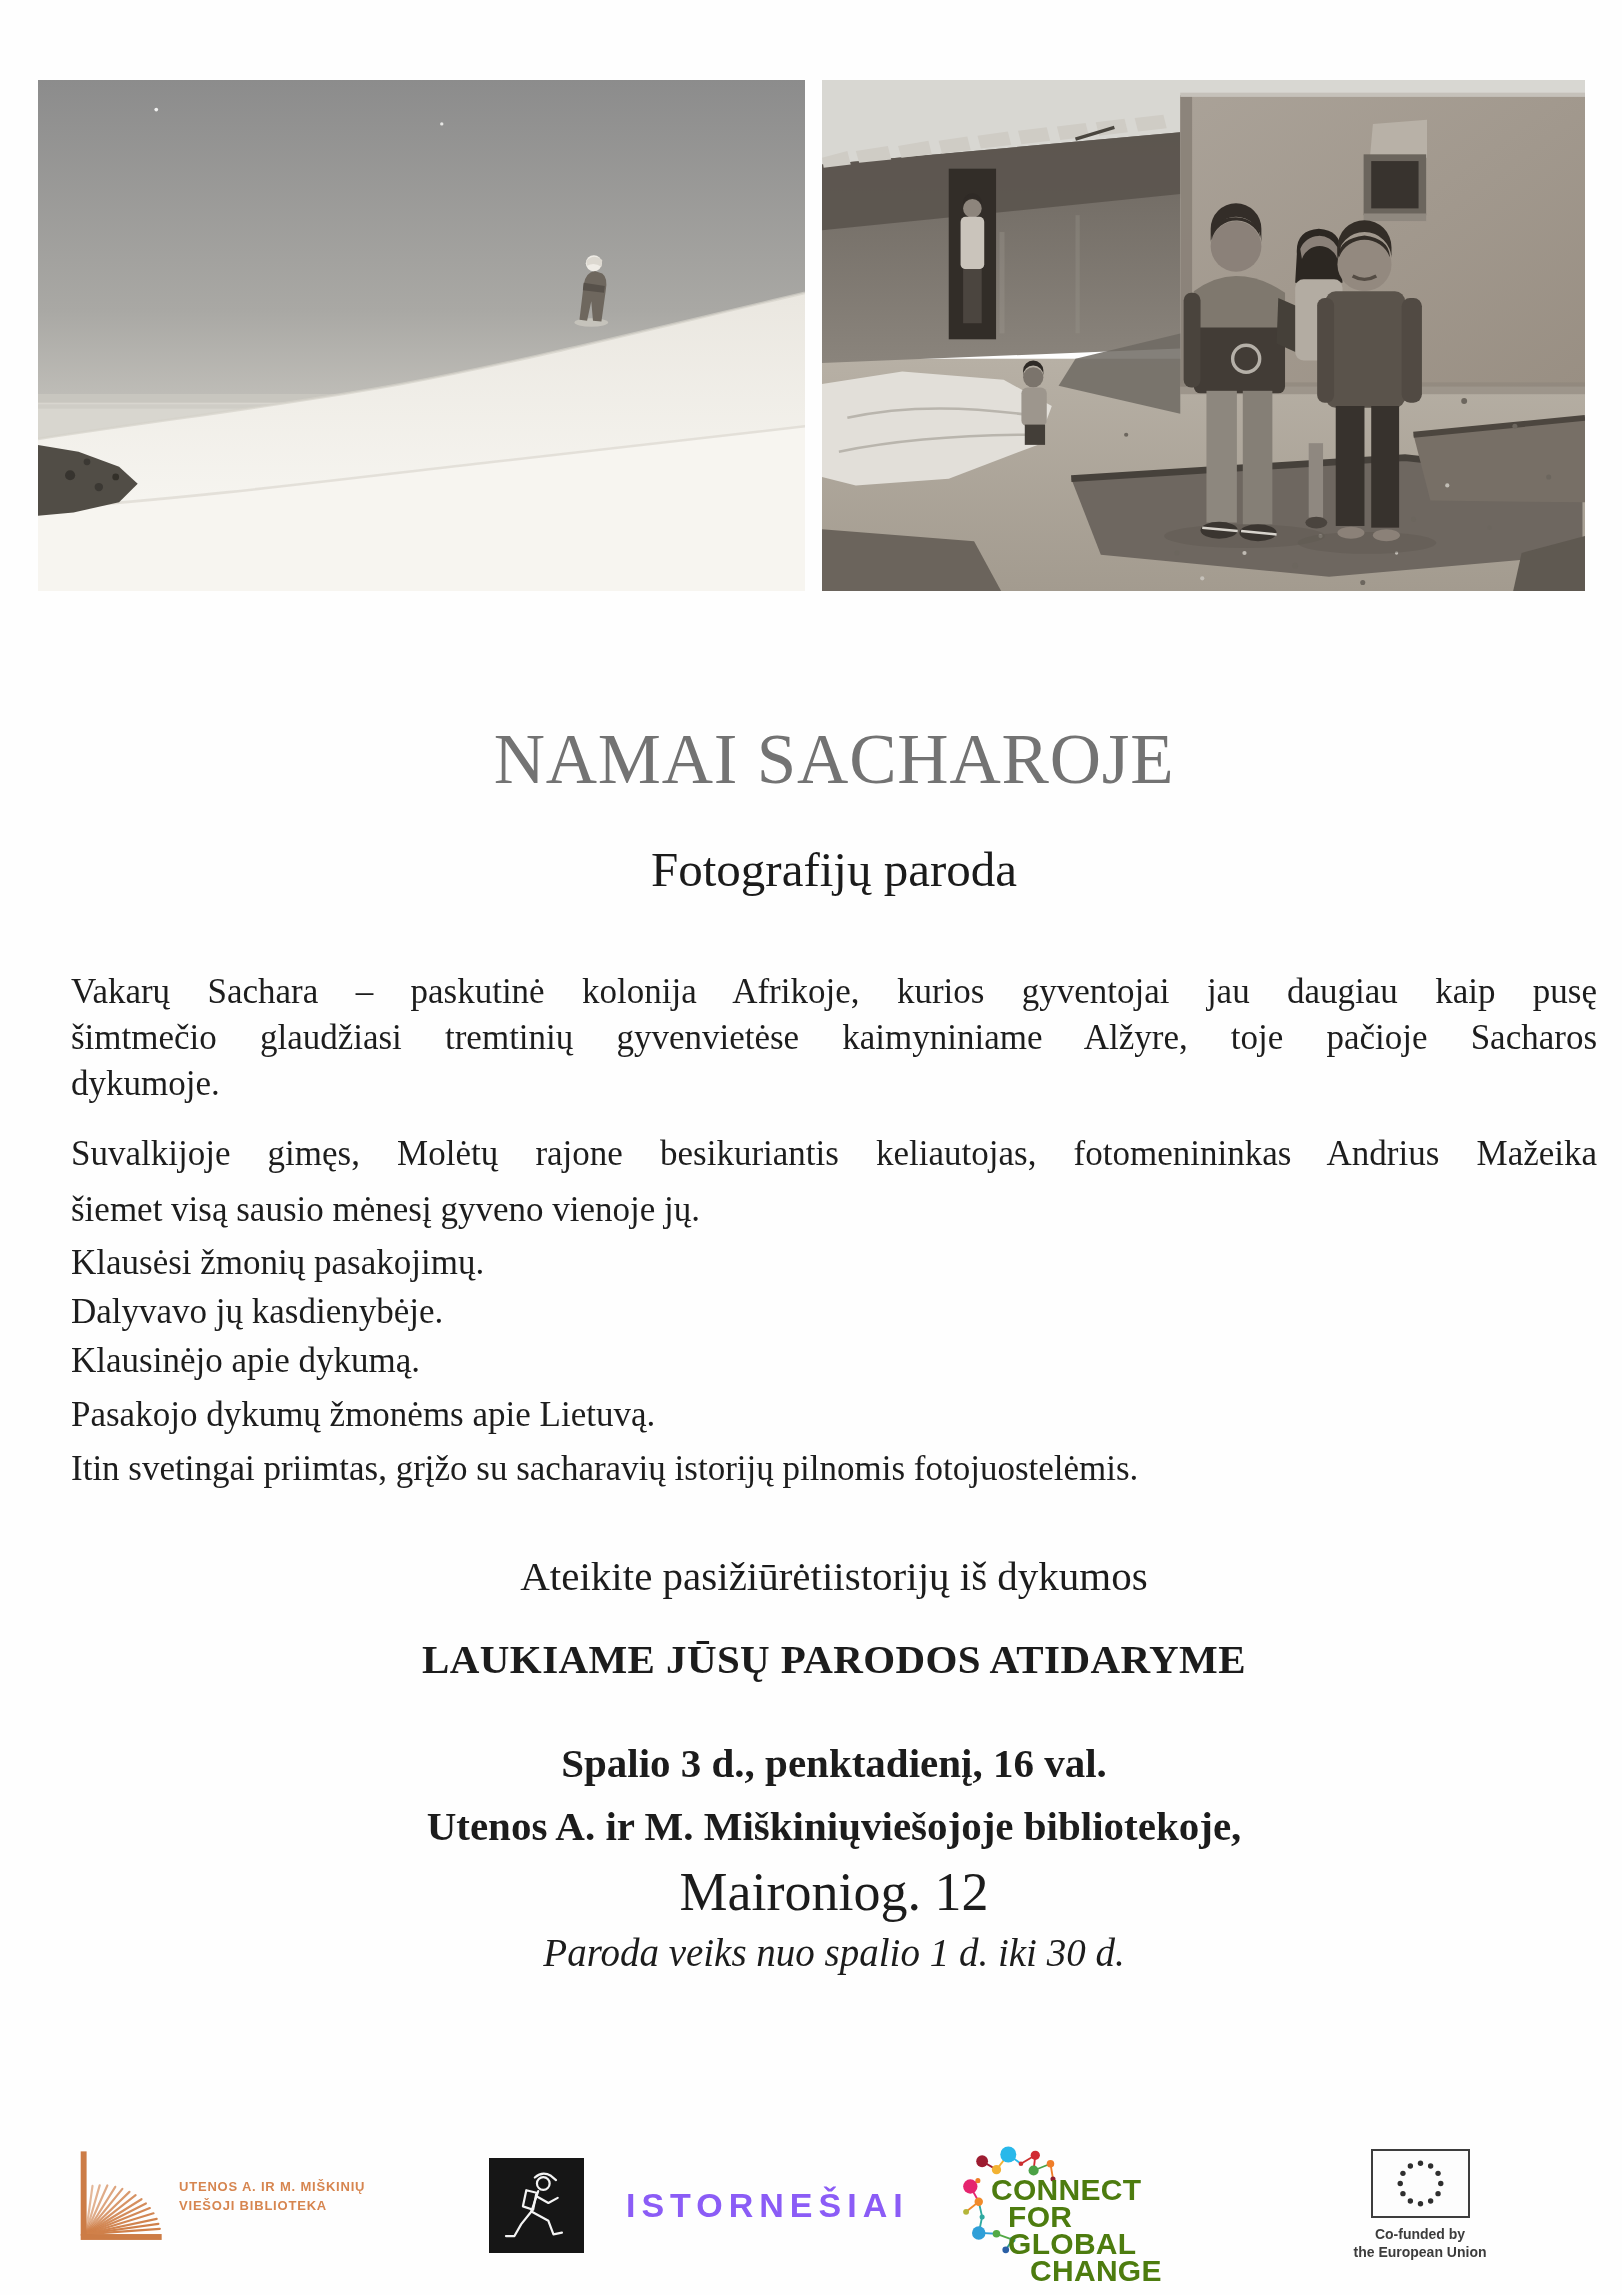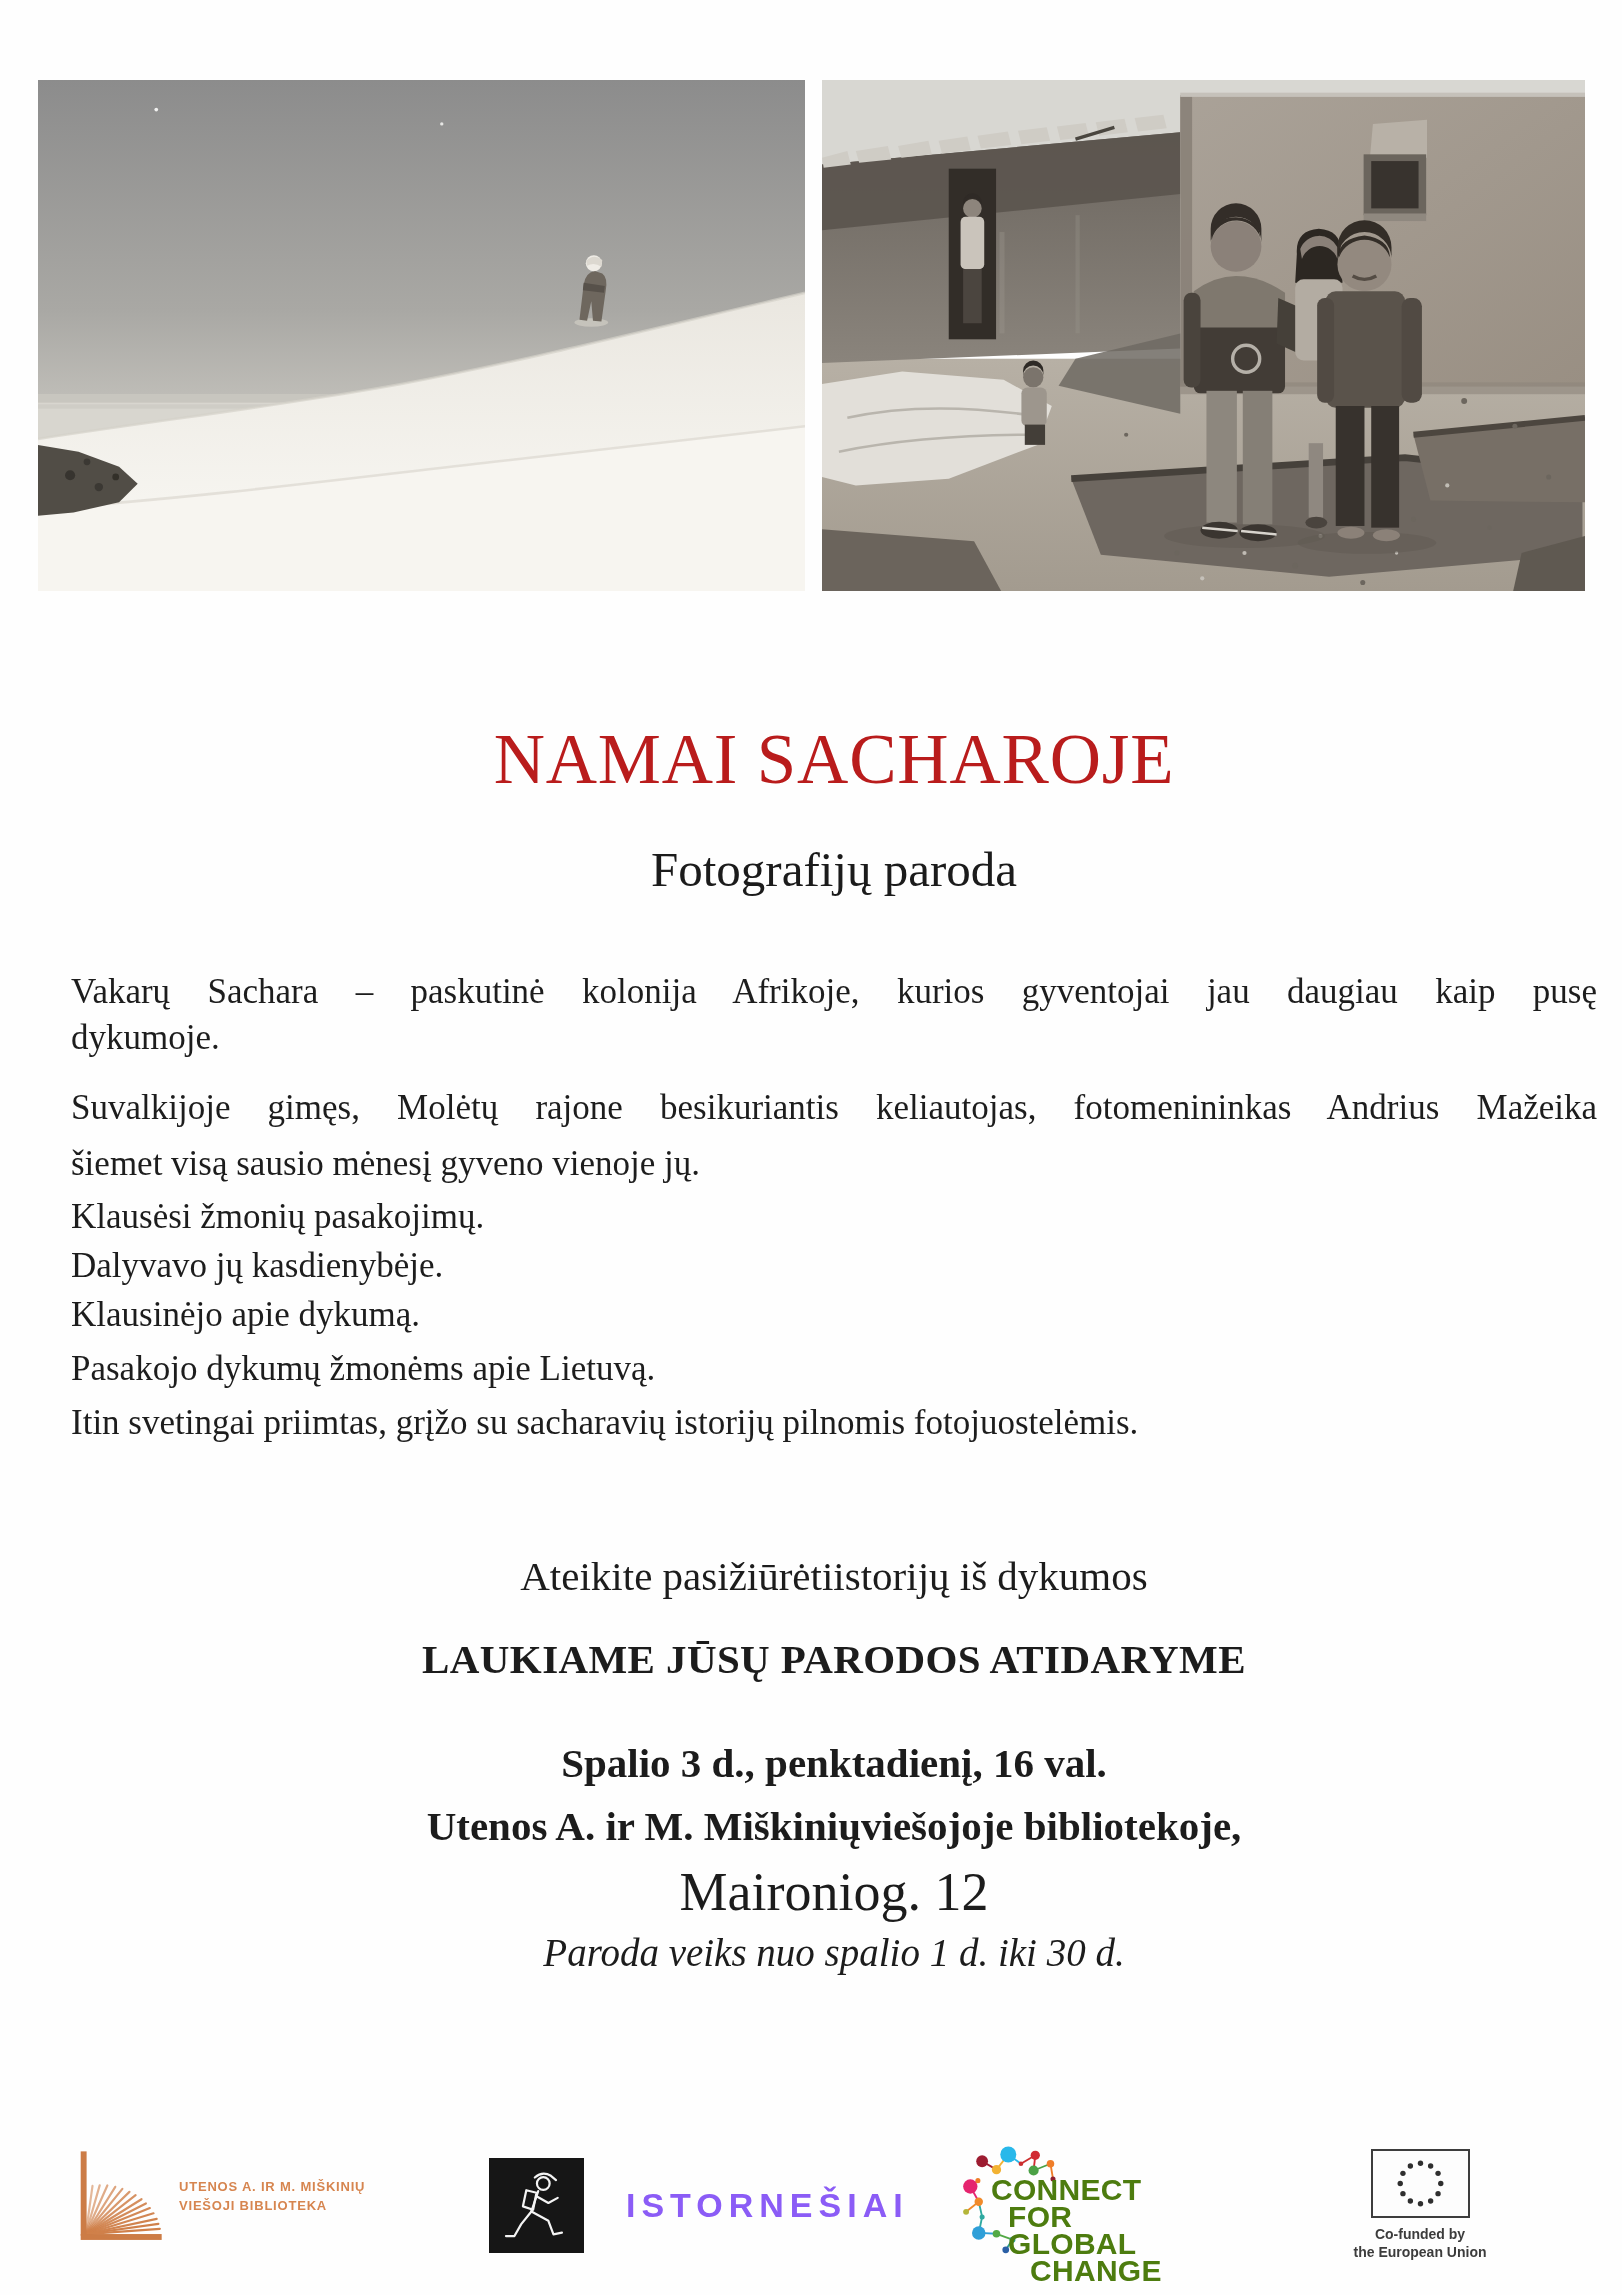--- a/index.html
+++ b/index.html
@@ -8,21 +8,21 @@
     font-family:"Liberation Serif",serif;color:#1f1f1f;overflow:hidden;
   }
   
   .photo{position:absolute;top:80px;height:511px;overflow:hidden;}
   .photo svg{display:block;width:100%;height:100%;}
   .photo-left{left:38px;width:767px;}
   .photo-right{left:822px;width:763px;}
   
   .title{
     position:absolute;left:71px;width:1526px;top:720px;
-    font-size:71px;line-height:78px;text-align:center;letter-spacing:0.8px;color:#b91c1c;
+    font-size:71px;line-height:78px;text-align:center;letter-spacing:0.8px;color:#737373;
   }
   .subtitle{
     position:absolute;left:71px;width:1526px;top:842px;
     font-size:49px;line-height:56px;text-align:center;color:#1b1b1b;
   }
   
   .bodytext{position:absolute;left:71px;width:1526px;top:969px;font-size:35px;color:#1d1d1d;}
   .bodytext p{margin:0;line-height:46px;}
   .just{text-align:justify;text-align-last:justify;}
   .plain{text-align:left;}
@@ -238,20 +238,21 @@
         <ellipse cx="668" cy="539" rx="16" ry="7" fill="#8b8178"></ellipse>
       </g>
     </svg>
   </div>
 
   <h1 class="title" style="margin:0;font-weight:400;">NAMAI SACHAROJE</h1>
   <div class="subtitle">Fotografijų paroda</div>
 
   <div class="bodytext">
     <p class="just">Vakarų Sachara – paskutinė kolonija Afrikoje, kurios gyventojai jau daugiau kaip pusę</p>
+    <p class="just">šimtmečio glaudžiasi tremtinių gyvenvietėse kaimyniniame Alžyre, toje pačioje Sacharos</p>
     <p class="plain">dykumoje.</p>
     <p class="just gap-par">Suvalkijoje gimęs, Molėtų rajone besikuriantis keliautojas, fotomenininkas Andrius Mažeika</p>
     <p class="plain gap-sub">šiemet visą sausio mėnesį gyveno vienoje jų.</p>
     <p class="plain list-line gap-small">Klausėsi žmonių pasakojimų.</p>
     <p class="plain list-line">Dalyvavo jų kasdienybėje.</p>
     <p class="plain list-line">Klausinėjo apie dykumą.</p>
     <p class="plain list-line gap-small">Pasakojo dykumų žmonėms apie Lietuvą.</p>
     <p class="plain list-line gap-small">Itin svetingai priimtas, grįžo su sacharavių istorijų pilnomis fotojuostelėmis.</p>
   </div>
 

